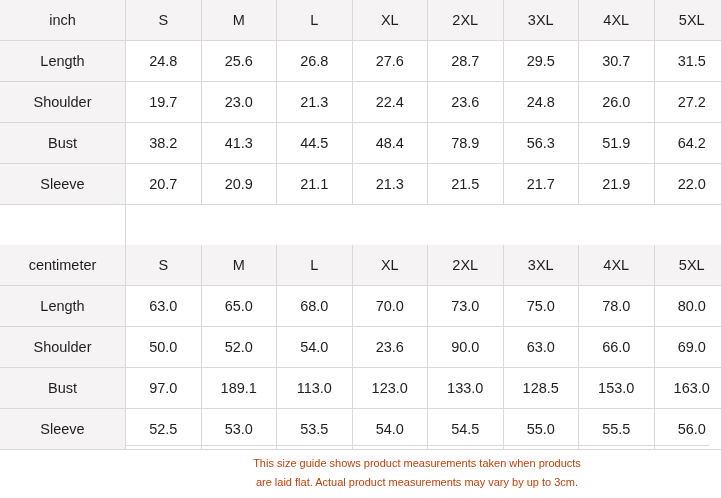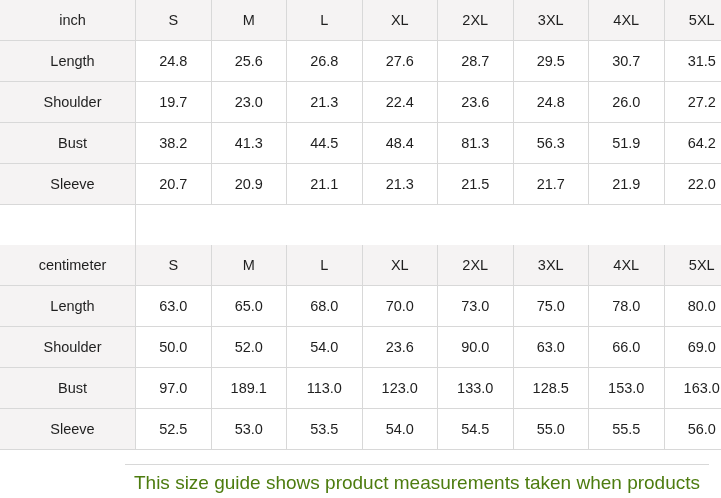--- a/index.html
+++ b/index.html
@@ -31,21 +31,20 @@
     text-align: center;
     vertical-align: middle;
     font-size: 14.5px;
     color: #1f1f1f;
     padding: 0;
   }
   table.size-table td.label-col {
     width: 125px;
     background: #f5f3f3;
     font-size: 14.5px;
-    padding-left: 10px;
   }
   table.size-table td.unit-cell {
     background: #f5f3f3;
     font-size: 14.5px;
   }
   table.size-table tr.header-row td {
     background: #f5f3f3;
   }
   table.size-table td.val-col {
     width: 74.5px;
@@ -71,23 +70,23 @@
   .spacer-row td.spacer-right {
     border-left: 1px solid #d8d8d8 !important;
     border-right: 1px solid #d8d8d8 !important;
   }
   .note {
     position: absolute;
     left: 125px;
     right: 12px;
     bottom: 6px;
     text-align: center;
-    font-size: 19px;
+    font-size: 11px;
     line-height: 19px;
-    color: #4d7c0f;
+    color: #c2410c;
   }
   .note-line {
     display: block;
   }
   .note-wrap {
     border-top: 1px solid #d8d8d8;
     padding-top: 8px;
   }
 </style>
 </head>
@@ -129,21 +128,21 @@
         <td class="val-col">24.8</td>
         <td class="val-col">26.0</td>
         <td class="val-col">27.2</td>
       </tr>
       <tr>
         <td class="label-col">Bust</td>
         <td class="val-col">38.2</td>
         <td class="val-col">41.3</td>
         <td class="val-col">44.5</td>
         <td class="val-col">48.4</td>
-        <td class="val-col">81.3</td>
+        <td class="val-col">78.9</td>
         <td class="val-col">56.3</td>
         <td class="val-col">51.9</td>
         <td class="val-col">64.2</td>
       </tr>
       <tr>
         <td class="label-col">Sleeve</td>
         <td class="val-col">20.7</td>
         <td class="val-col">20.9</td>
         <td class="val-col">21.1</td>
         <td class="val-col">21.3</td>
@@ -215,16 +214,17 @@
         <td class="val-col">55.0</td>
         <td class="val-col">55.5</td>
         <td class="val-col">56.0</td>
       </tr>
     </tbody>
   </table>
 
   <div class="note">
     <div class="note-wrap">
       <span class="note-line">This size guide shows product measurements taken when products</span>
+      <span class="note-line">are laid flat. Actual product measurements may vary by up to 3cm.</span>
     </div>
   </div>
 
 </div>
 
 </body></html>

